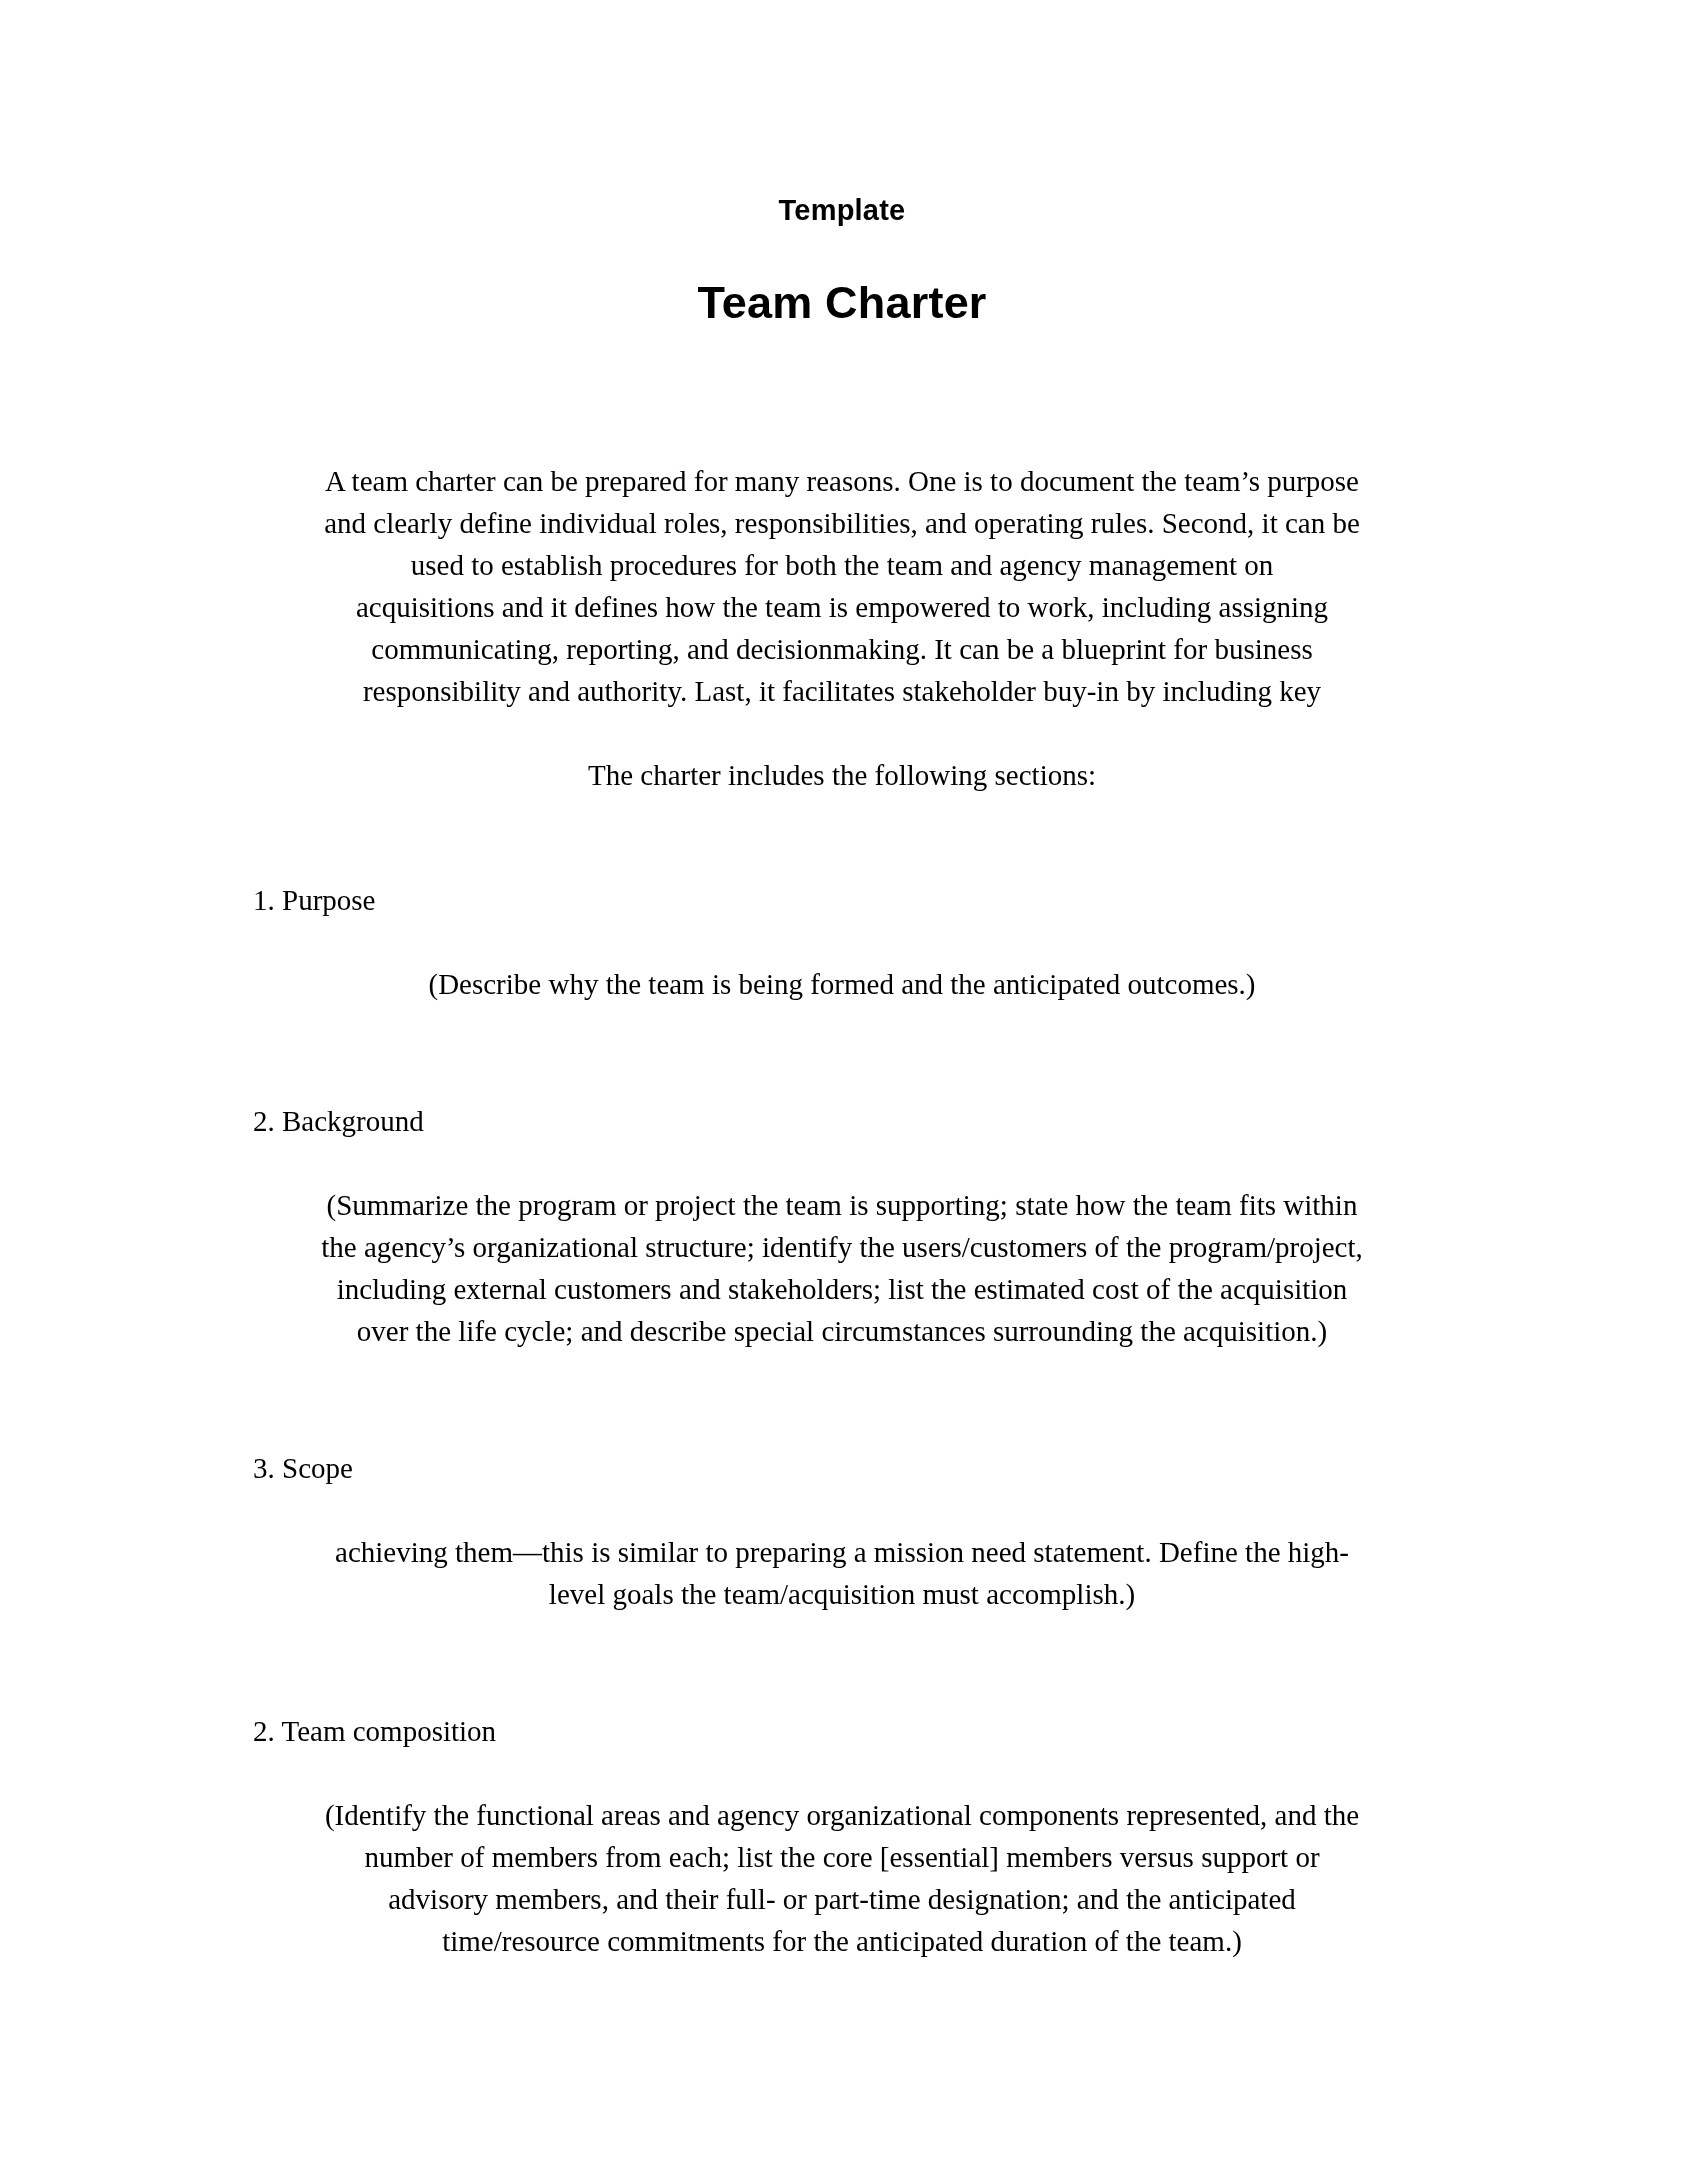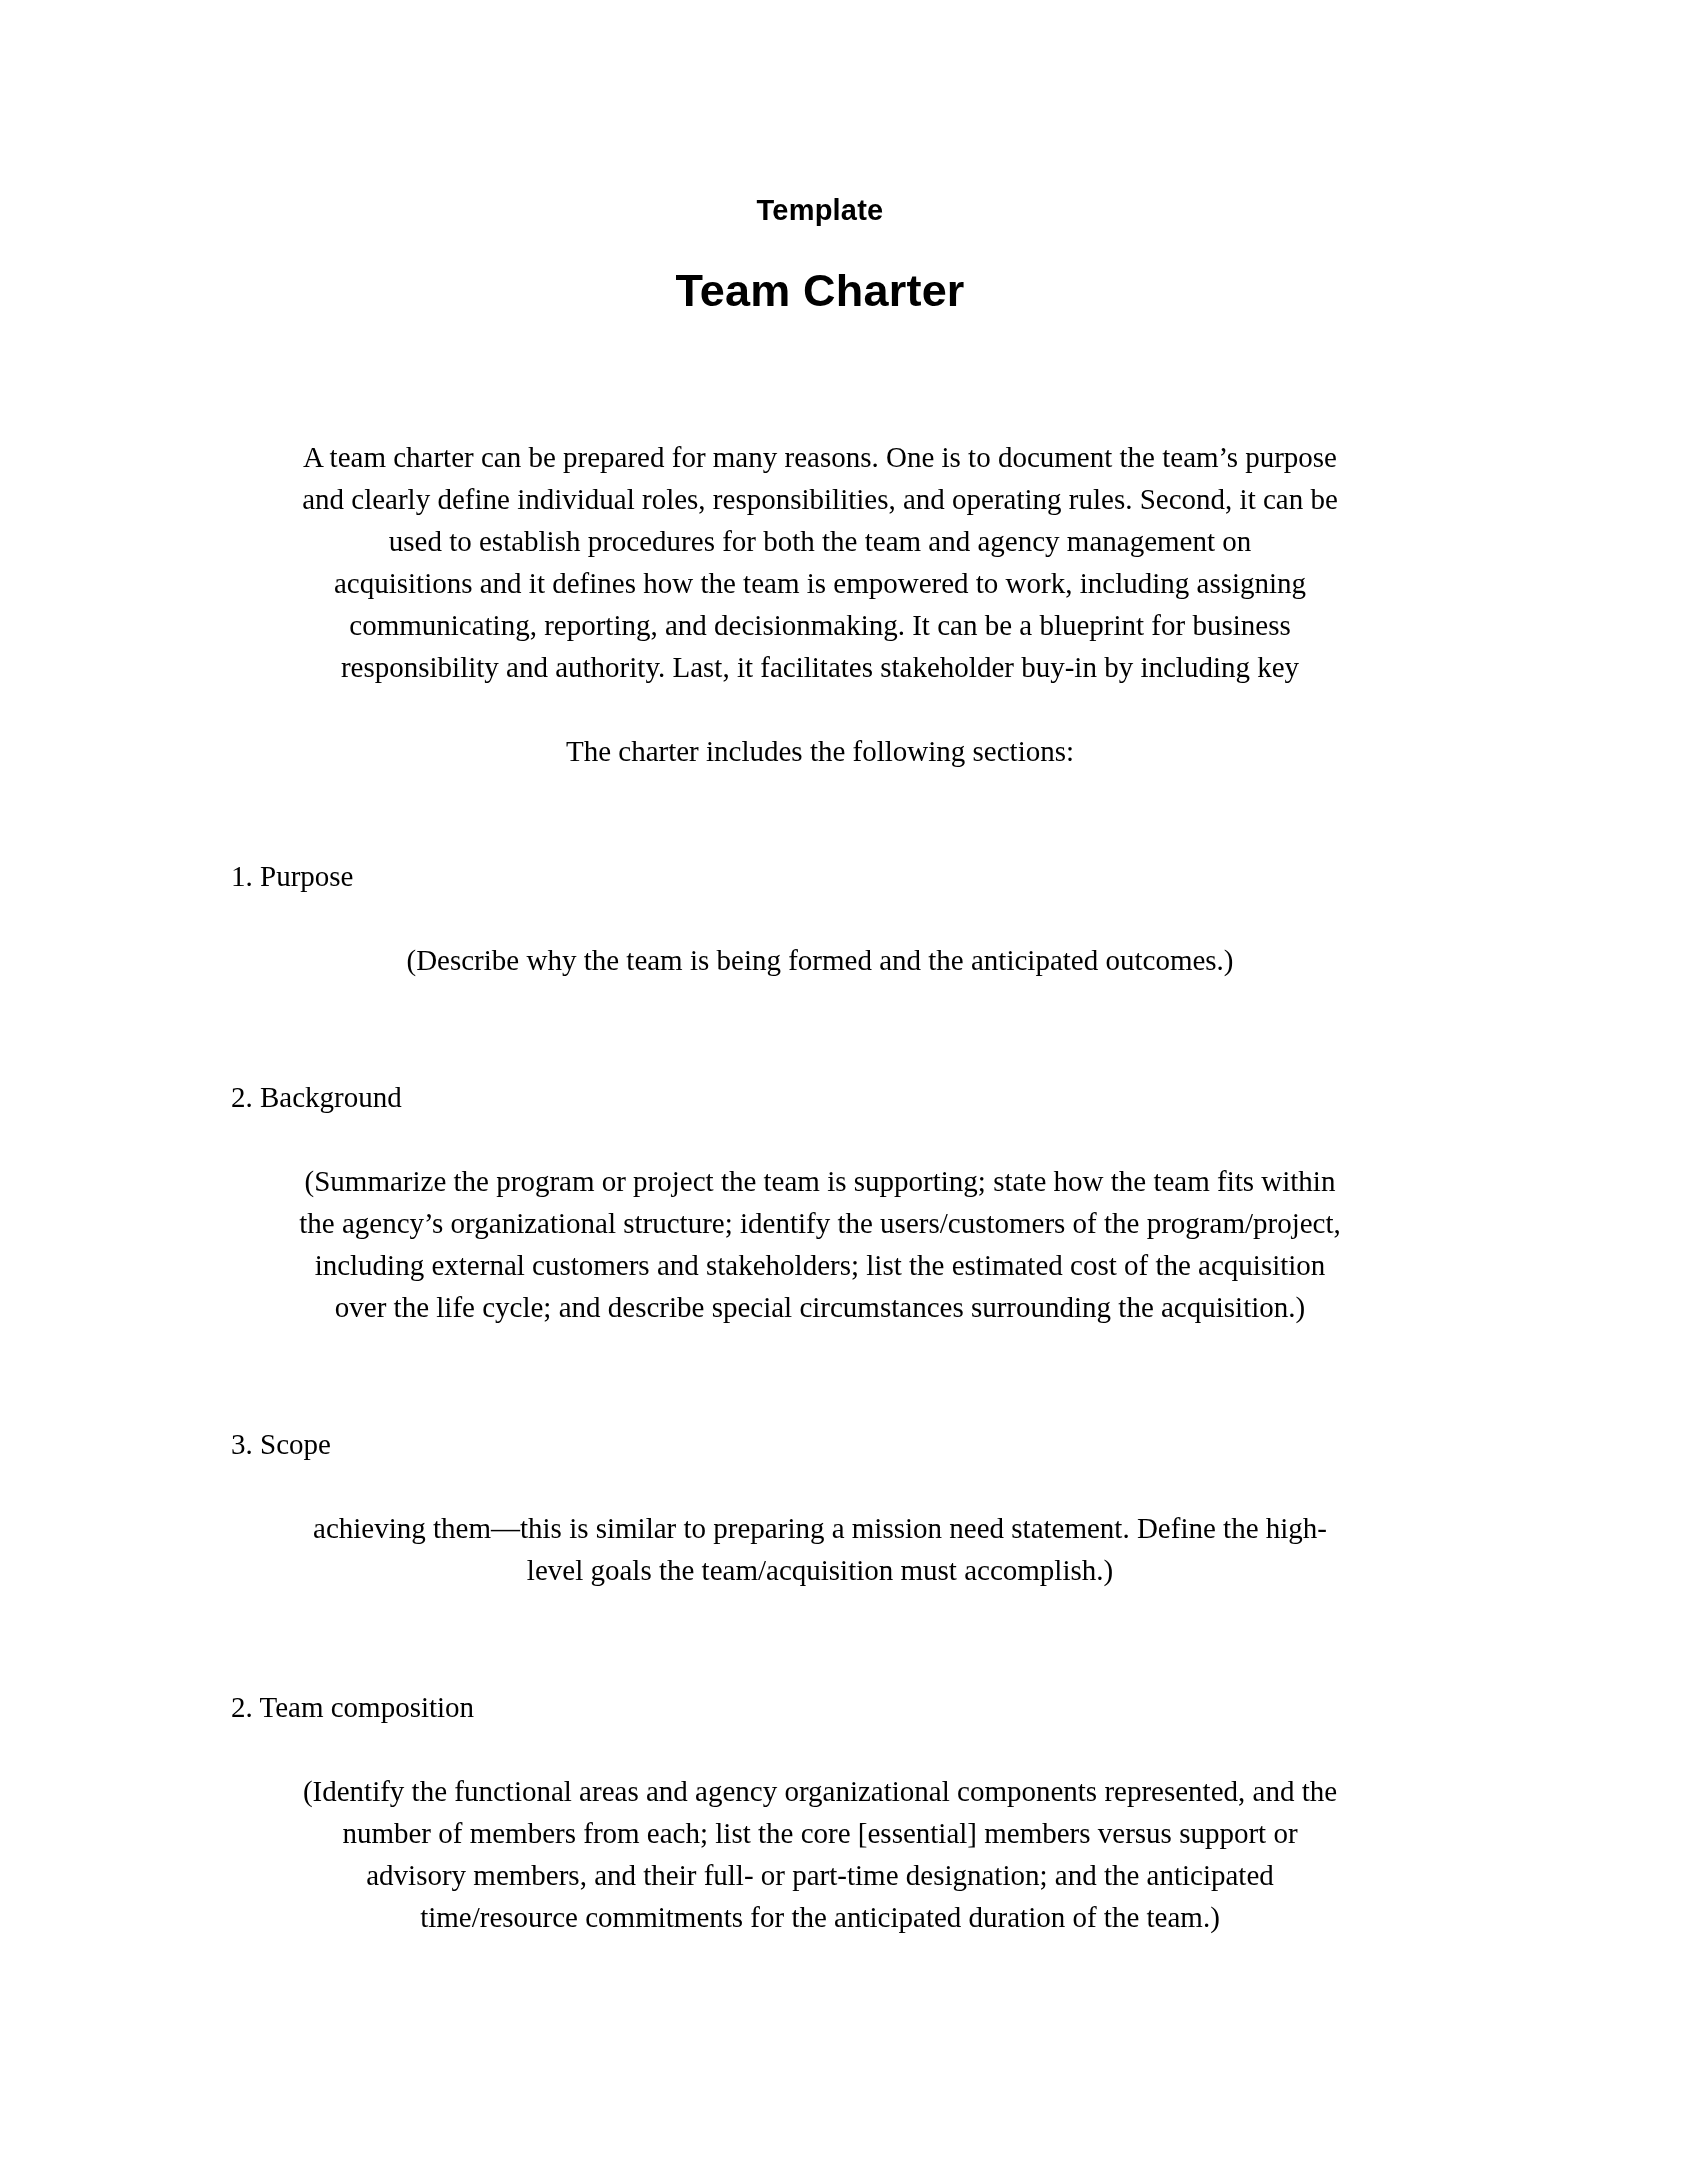--- a/index.html
+++ b/index.html
@@ -21,21 +21,21 @@
     position: absolute;
     top: 0;
     left: 0;
     width: 1683px;
     height: 2178px;
     background: #ffffff;
   }
 
   .content {
     position: absolute;
-    left: 231px;
+    left: 253px;
     top: 0;
     width: 1178px;
   }
 
   
   .hdr-template {
     font-family: "Liberation Sans", "DejaVu Sans", sans-serif;
     font-weight: bold;
     font-size: 29px;
     line-height: 1.15;
@@ -45,21 +45,21 @@
     letter-spacing: 0.2px;
     color: #000000;
   }
 
   .hdr-title {
     font-family: "Liberation Sans", "DejaVu Sans", sans-serif;
     font-weight: bold;
     font-size: 45px;
     line-height: 1.15;
     text-align: center;
-    margin: 0;
+    margin: 12px;
     padding-top: 38px;
     letter-spacing: 0.2px;
     color: #000000;
   }
 
   
   .para {
     font-size: 29px;
     line-height: 42px;
     margin: 0;

